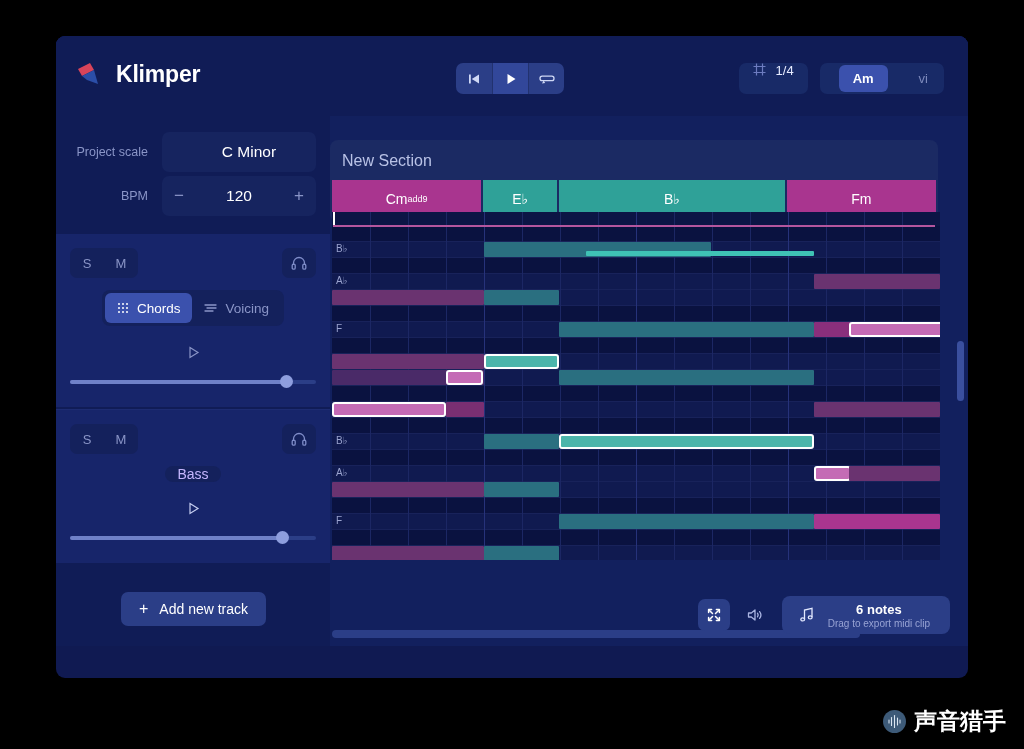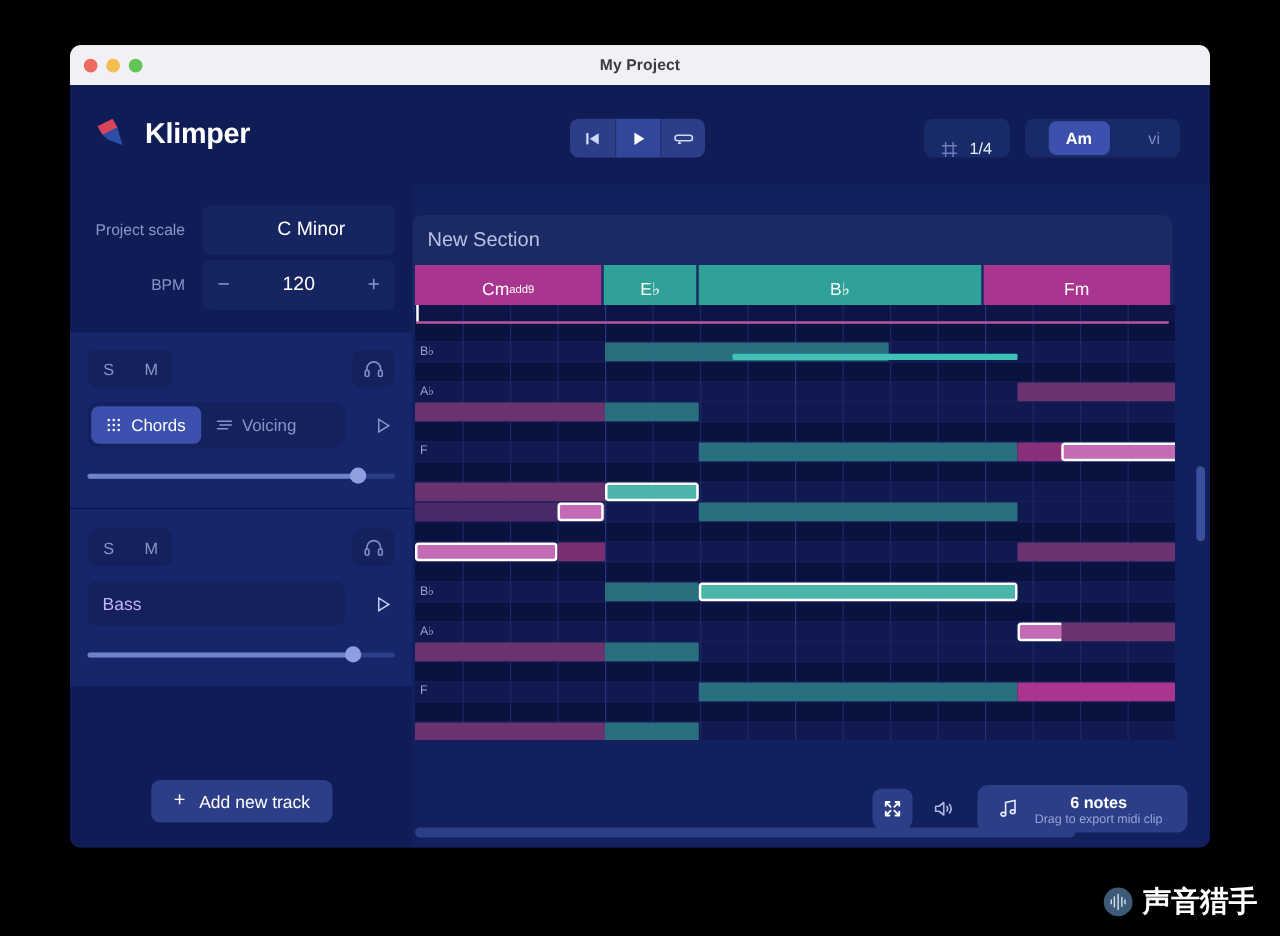--- a/index.html
+++ b/index.html
@@ -66,21 +66,21 @@
     cursor: pointer;
   }
   .tbtn + .tbtn { border-left: 1px solid #22326f; }
   .tbtn.active { background: #32479a; }
 
   #header-right {
     position: absolute; right: 24px; top: 27px;
     display: flex; align-items: center; gap: 12px;
   }
   #grid-pill {
-    display: flex; align-items: flex-end; gap: 10px;
+    display: flex; align-items: flex-start; gap: 10px;
     height: 31px; padding: 0 14px;
     background: #182a67; border-radius: 7px;
   }
   #grid-value { font-size: 13px; color: #e7ecff; }
   #mode-pill {
     display: flex; align-items: center;
     height: 31px; background: #182a67; border-radius: 7px; padding: 2px;
   }
   .mode-opt {
     height: 27px; padding: 0 14px; border-radius: 6px;
@@ -127,21 +127,21 @@
   }
   .sm-btn {
     width: 34px; height: 30px; display: flex; align-items: center; justify-content: center;
     font-size: 13px; color: #8a95c7; cursor: pointer;
   }
   .hp-btn {
     width: 34px; height: 30px; background: #14215c; border-radius: 7px;
     display: flex; align-items: center; justify-content: center; cursor: pointer;
   }
 
-  .track-mid { display: flex; align-items: center; gap: 20px; margin-top: 12px; }
+  .track-mid { display: flex; align-items: center; gap: 20px; margin-top: 12px; flex-direction: column; }
   .seg-group {
     flex: 1; display: flex; align-items: center;
     background: #14215c; border-radius: 8px; padding: 3px; height: 36px;
   }
   .seg {
     display: flex; align-items: center; gap: 8px;
     height: 30px; padding: 0 12px; border-radius: 6px;
     font-size: 13.5px; color: #8a95c7; cursor: pointer;
   }
   .seg.on { background: #3b51ad; color: #ffffff; }
@@ -272,28 +272,20 @@
   #wm-text {
     font-size: 23px; font-weight: bold; color: #ffffff;
     font-family: "DejaVu Sans", sans-serif;
   }
 </style>
 </head>
 <body>
 
 <div id="app-window">
 
-  <div id="titlebar">
-    <div id="traffic">
-      <div class="light red"></div>
-      <div class="light yellow"></div>
-      <div class="light green"></div>
-    </div>
-    <div id="window-title">My Project</div>
-  </div>
 
   <div id="app-body">
 
     <div id="app-header">
 
       <div id="logo-block">
         <svg id="logo-mark" viewBox="0 0 30 28">
           <path d="M2 9 L14 3 L18 10 L6 16 Z" fill="#d8445a"></path>
           <path d="M6 16 L18 10 L22 24 L11 20 Z" fill="#2b4ea8"></path>
         </svg>

